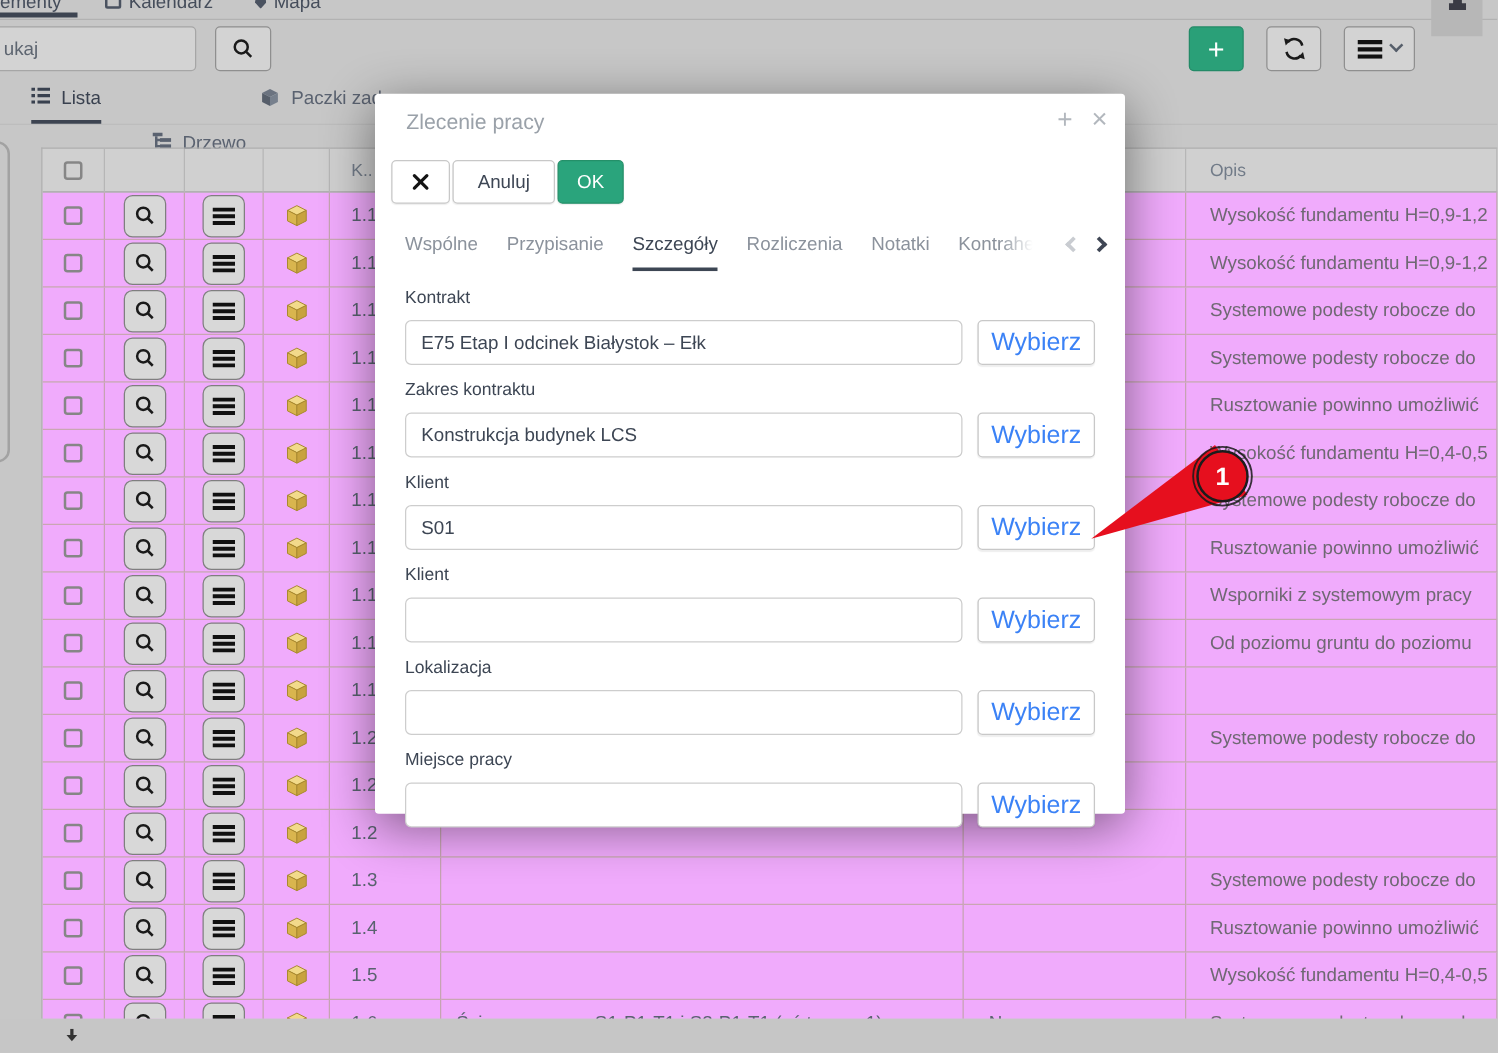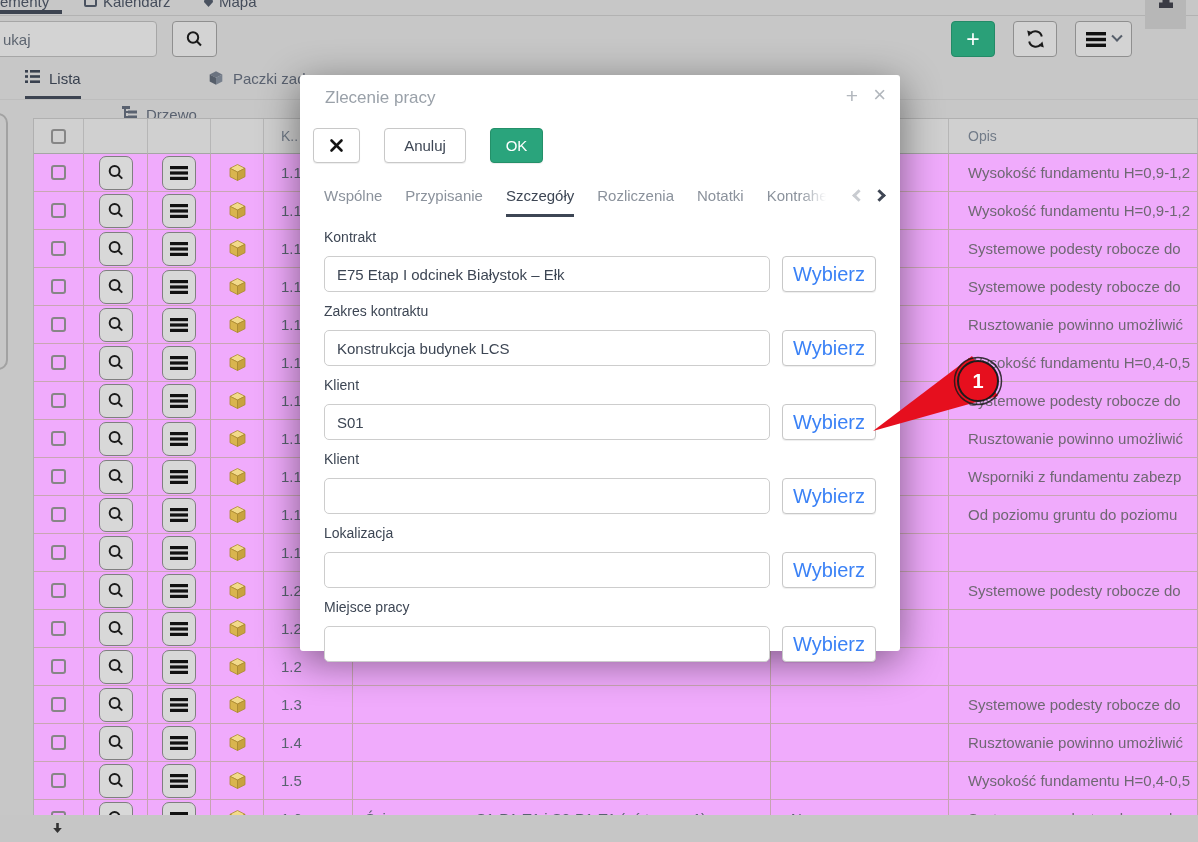--- a/index.html
+++ b/index.html
@@ -52,21 +52,21 @@
   .cb { width:15px; height:15px; border:2px solid #868686; border-radius:3px; background:transparent; cursor:pointer; }
   .ibtn { width:34px; height:34px; border-radius:7px; background:#d8d8d8; border:1px solid #7f7f7f; display:flex; align-items:center; justify-content:center; cursor:pointer; padding:0; }
   
   .footer { position:absolute; left:0; bottom:0; width:100%; height:27px; background:#c6c6c6; overflow:hidden; }
   .xls { position:absolute; left:46px; top:8px; display:flex; align-items:center; gap:6px; font-size:12px; font-weight:bold; color:#3c3c3c; cursor:pointer;flex-direction:column; }
   
   .modal { position:absolute; left:300px; top:75px; width:600px; height:576px; background:#fff; border-radius:3px; box-shadow:0 10px 42px rgba(0,0,0,0.48); z-index:10; }
   .m-title { position:absolute; left:25px; top:13px; font-size:17px; color:#9aa1a9; }
   .m-plus { position:absolute; right:42px; top:10px; font-size:21px; color:#b2b7bd; cursor:pointer; line-height:1; }
   .m-close { position:absolute; right:14px; top:9px; font-size:22px; color:#b2b7bd; cursor:pointer; line-height:1; }
-  .m-actions { position:absolute; left:13px; top:53px; display:flex; gap:24px;justify-content:flex-end; }
+  .m-actions { position:absolute; left:13px; top:53px; display:flex; gap:2px;justify-content:flex-end; }
   .mbtn { height:35px; border:1px solid #c8c8c8; border-radius:4px; background:#fff; font-family:inherit; font-size:15px; color:#3d4654; cursor:pointer; box-shadow:0 1px 1px rgba(0,0,0,0.07); display:flex; align-items:center; justify-content:center; }
   .mbtn-x { width:47px; }
   .mbtn-cancel { width:82px; }
   .mbtn-ok { width:53px; background:#2aa47c; border-color:#249069; color:#fff; }
   .m-tabs { position:absolute; left:24px; top:112px; width:522px; display:flex; gap:23px; overflow:hidden; white-space:nowrap; }
   .mtab { font-size:15px; color:#8b929c; padding-bottom:10px; cursor:pointer; flex:0 0 auto; }
   .mtab.active { color:#3d4654; border-bottom:3px solid #3d4654; }
   .mtab:last-child { -webkit-mask-image:linear-gradient(to right,#000 55%,transparent 97%); mask-image:linear-gradient(to right,#000 55%,transparent 97%); }
   .m-tabnav { position:absolute; right:16px; top:116px; display:flex; gap:12px; align-items:center; }
   .chev { width:9px; height:9px; border-top:3px solid; border-right:3px solid; display:inline-block; }
@@ -466,21 +466,21 @@
     <div class="cell c-center">
       <svg width="19" height="19" viewBox="0 0 19 19">
         <polygon points="9.5,1.5 17,5.3 9.5,9.1 2,5.3" fill="#f2da8a" stroke="#a98a2f" stroke-width="0.8"></polygon>
         <polygon points="2,5.3 9.5,9.1 9.5,17.5 2,13.7" fill="#d9b54e" stroke="#a98a2f" stroke-width="0.8"></polygon>
         <polygon points="17,5.3 9.5,9.1 9.5,17.5 17,13.7" fill="#c8a23f" stroke="#a98a2f" stroke-width="0.8"></polygon>
       </svg>
     </div>
     <div class="cell c-num">1.1</div>
     <div class="cell c-name"></div>
     <div class="cell c-status"></div>
-    <div class="cell c-opis">Wsporniki z fundamentu zabezp</div>
+    <div class="cell c-opis">Wsporniki z systemowym pracy</div>
   </div>
       <div class="grid-row trow">
     <div class="cell c-center">
           <span class="cb"></span>
         </div>
     <div class="cell c-center">
       <button class="ibtn">
         <svg width="18" height="18" viewBox="0 0 18 18">
               <circle cx="7.6" cy="7" r="4.9" fill="none" stroke="#1a1a1a" stroke-width="2"></circle>
               <line x1="11.2" y1="10.6" x2="15.2" y2="14.6" stroke="#1a1a1a" stroke-width="2"></line>

